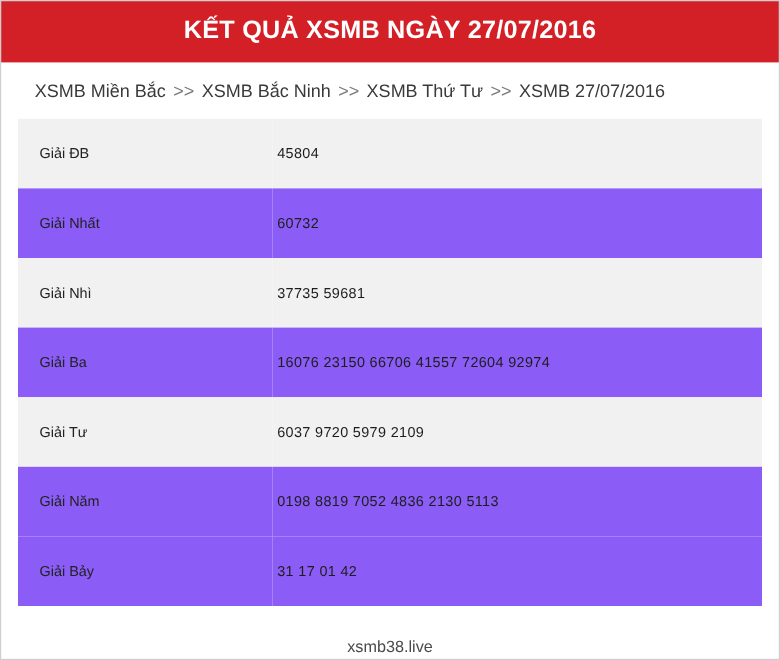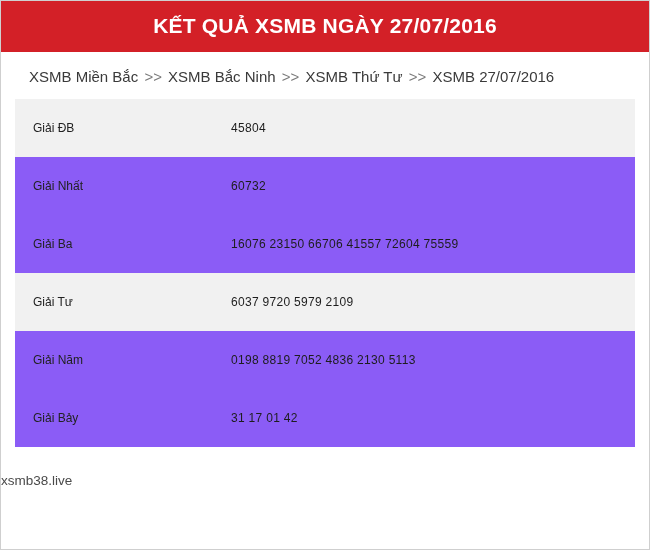--- a/index.html
+++ b/index.html
@@ -69,20 +69,21 @@
   }
   .table td.value {
     color: #1d1d1d;
     letter-spacing: 0.3px;
     margin-left: 13px;
   }
   .footer {
     flex: 1;
     display: flex;
     align-items: flex-start;
+    justify-content: center;
     padding-top: 26px;
   }
   .footer .site {
     font-size: 13.5px;
     color: #4a4a4a;
   }
 </style>
 </head>
 <body>
 
@@ -103,23 +104,27 @@
   <table class="table">
     <tbody>
       <tr class="odd">
         <td class="label">Giải ĐB</td>
         <td class="value">45804</td>
       </tr>
       <tr class="even">
         <td class="label">Giải Nhất</td>
         <td class="value">60732</td>
       </tr>
+      <tr class="odd">
+        <td class="label">Giải Nhì</td>
+        <td class="value">37735 59681</td>
+      </tr>
       <tr class="even">
         <td class="label">Giải Ba</td>
-        <td class="value">16076 23150 66706 41557 72604 75559</td>
+        <td class="value">16076 23150 66706 41557 72604 92974</td>
       </tr>
       <tr class="odd">
         <td class="label">Giải Tư</td>
         <td class="value">6037 9720 5979 2109</td>
       </tr>
       <tr class="even">
         <td class="label">Giải Năm</td>
         <td class="value">0198 8819 7052 4836 2130 5113</td>
       </tr>
       <tr class="even">

